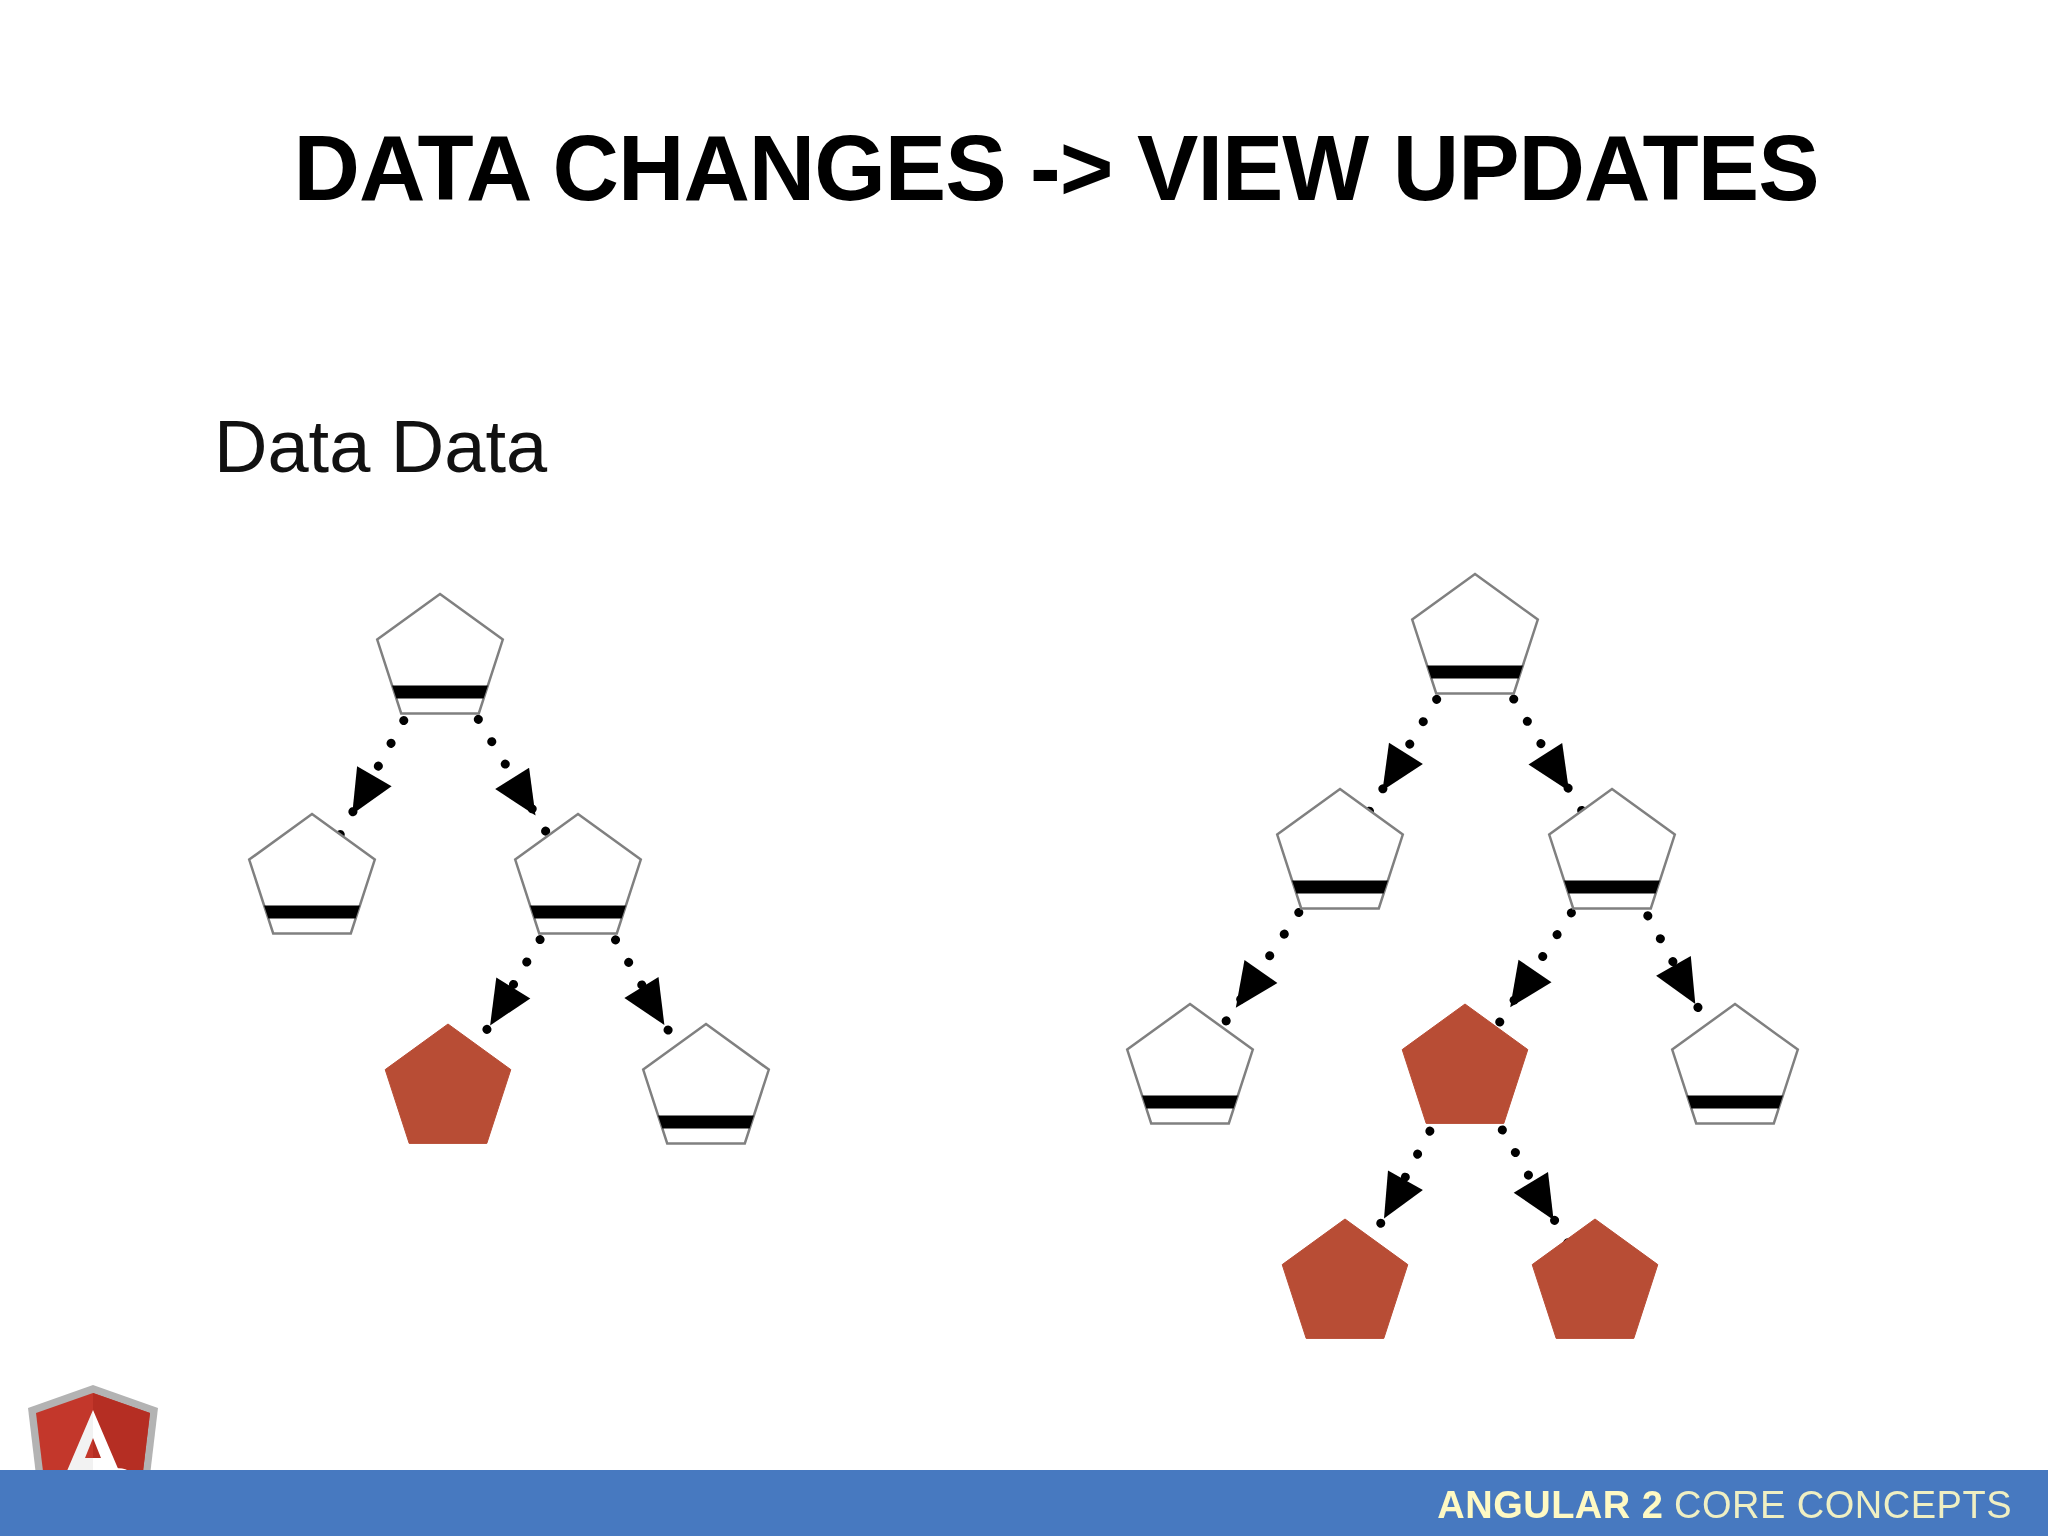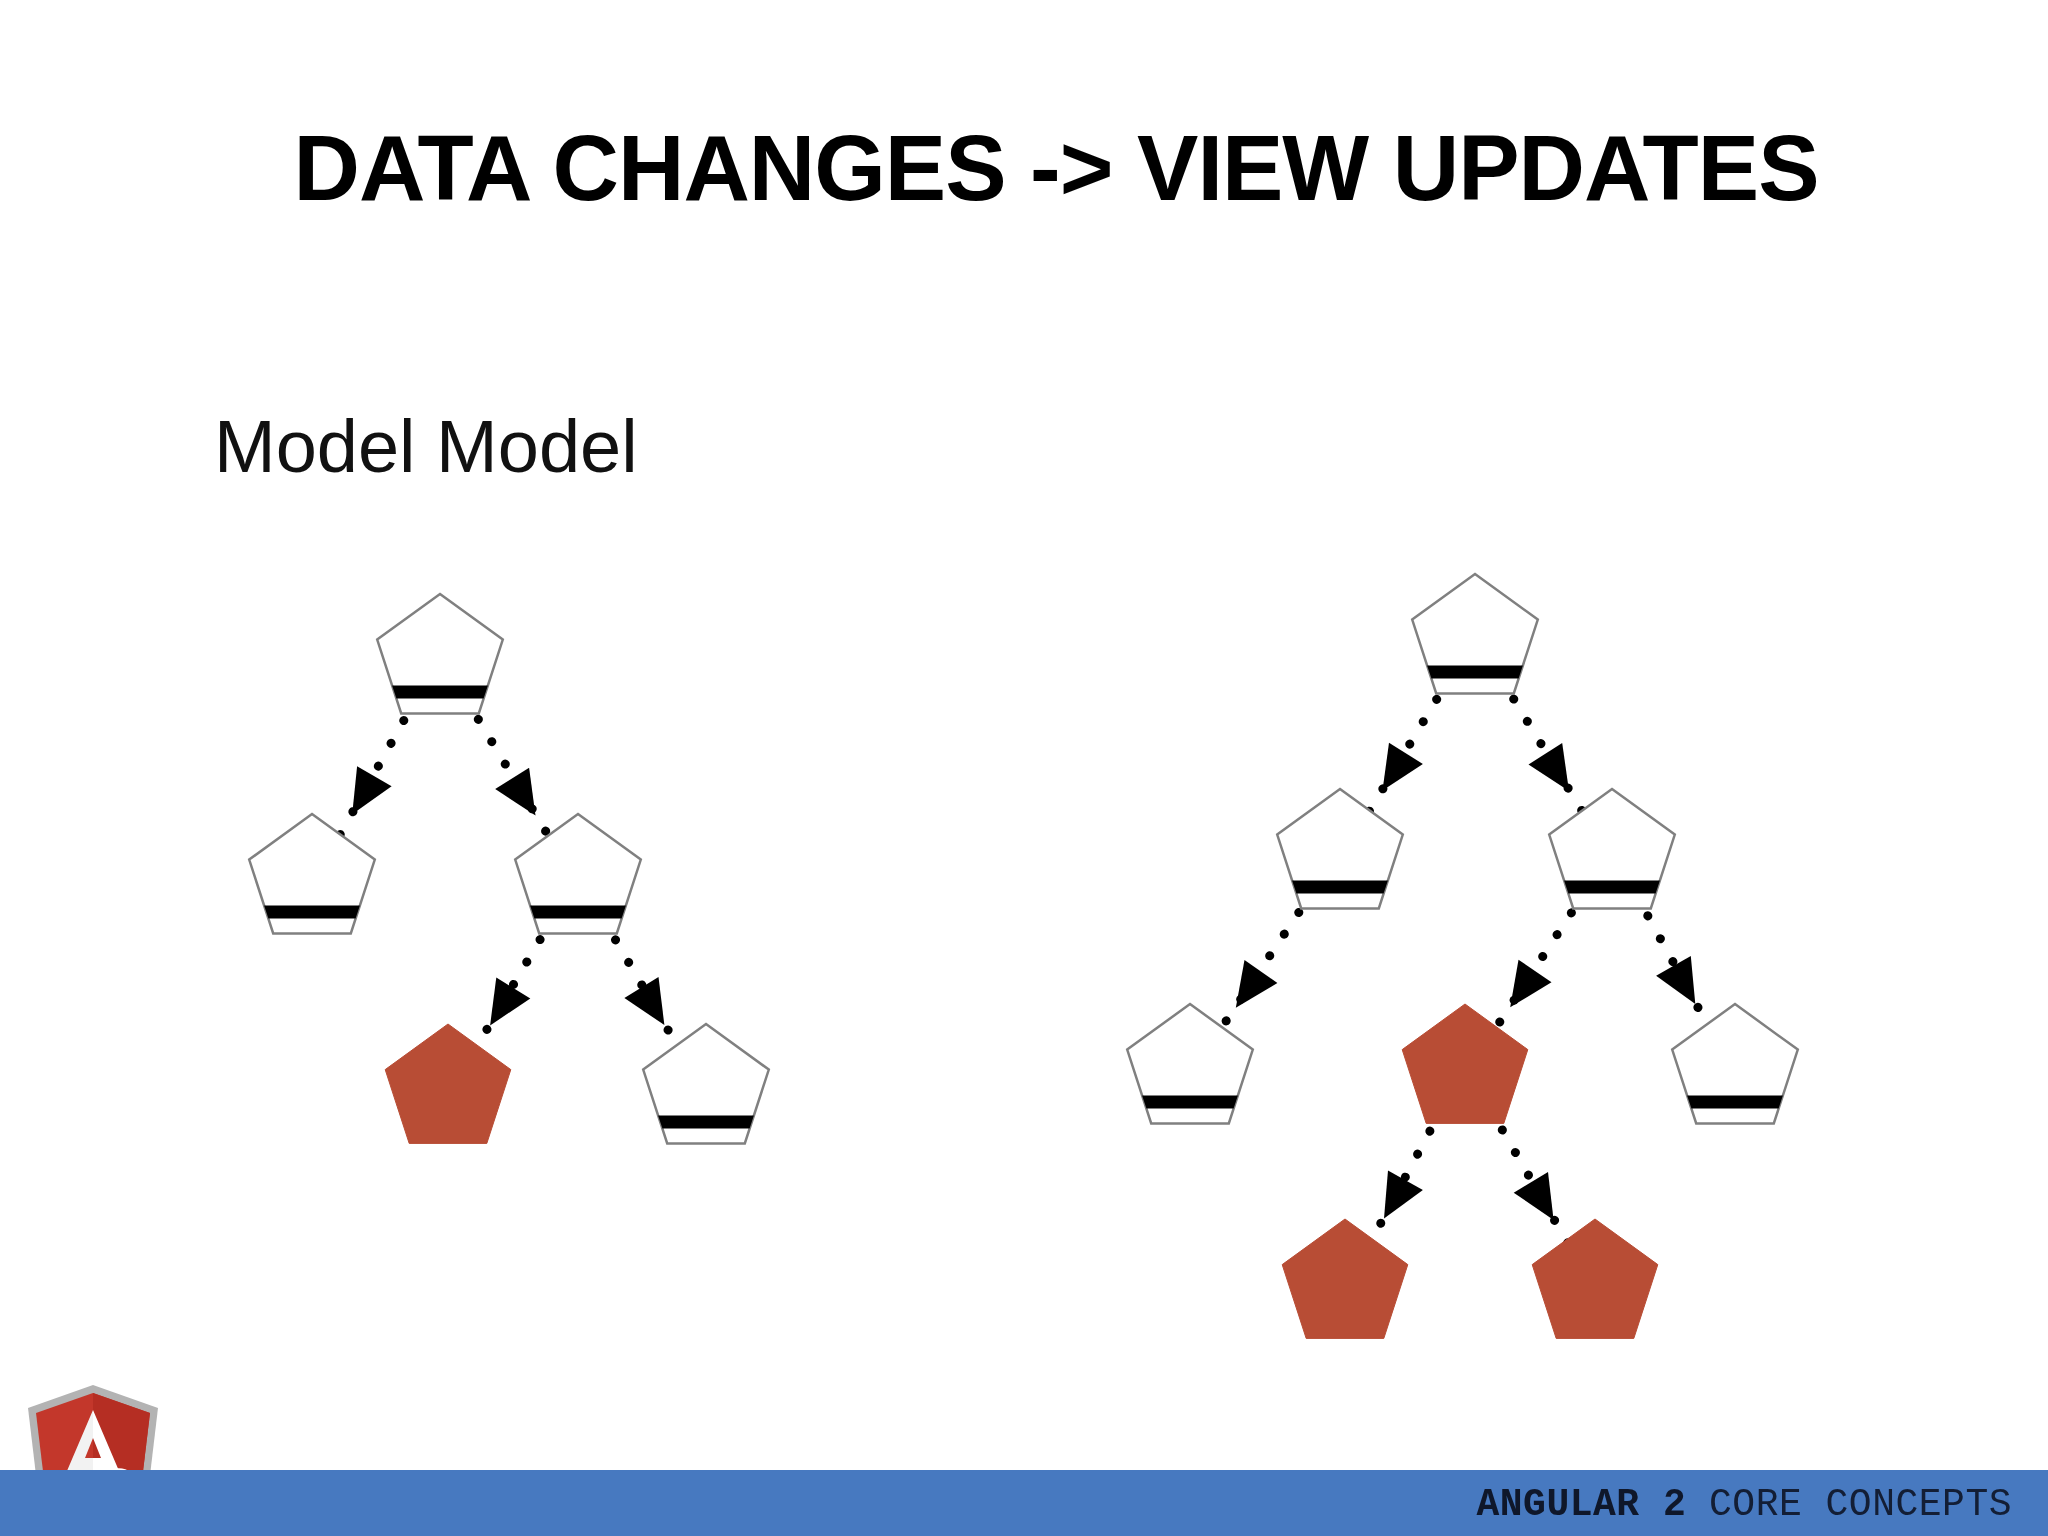--- a/index.html
+++ b/index.html
@@ -68,23 +68,23 @@
     left: 0;
     bottom: 0;
     width: 2048px;
     height: 66px;
     background: #4779c0;
   }
   .footer-text {
     position: absolute;
     right: 36px;
     bottom: 12px;
-    font-family: Liberation Mono, monospace;
+    font-family: Liberation Sans, sans-serif;
     font-size: 38px;
-    color: #0f172a;
+    color: #fef9c3;
     white-space: nowrap;
     line-height: 1;
   }
   .footer-text .strong {
     font-weight: 700;
     letter-spacing: 0.5px;
   }
   .footer-text .light {
     font-weight: 300;
     opacity: 0.92;
@@ -99,21 +99,21 @@
     height: 152px;
   }
 </style>
 </head>
 <body>
 
 <div class="slide">
 
   <div class="slide-title">DATA CHANGES -&gt; VIEW UPDATES</div>
 
-  <div class="col-heading" id="heading-left">Model Model</div>
+  <div class="col-heading" id="heading-left">Data Data</div>
 
 
   <svg class="diagram" viewBox="0 0 2048 1536" width="2048" height="1536">
     <defs>
       <marker id="arrowhead" markerWidth="7" markerHeight="7" refX="5.4" refY="3.3" orient="auto" markerUnits="strokeWidth">
         <path d="M 0 0 L 6.6 3.3 L 0 6.6 L 1.1 3.3 Z" fill="#000000"></path>
       </marker>
     </defs>
     <g id="edges-layer">
         <g>

